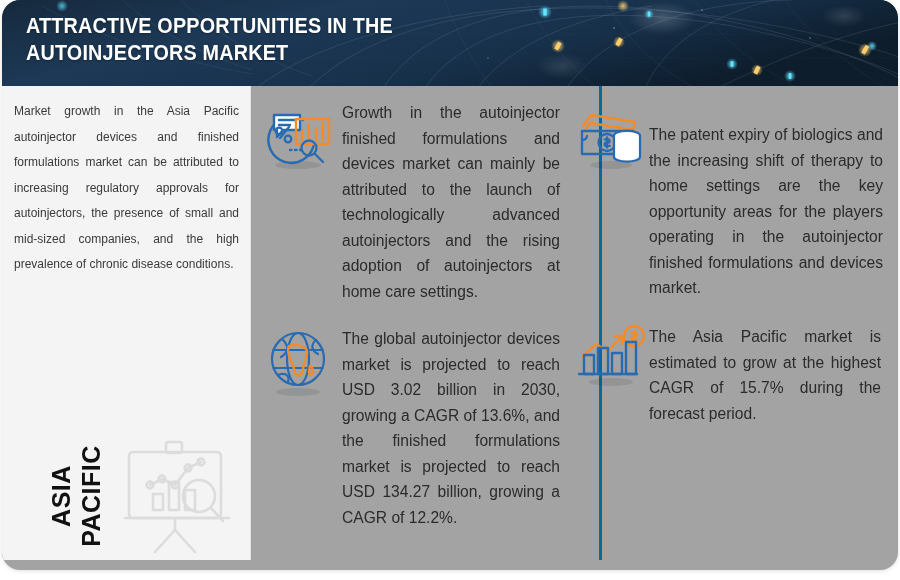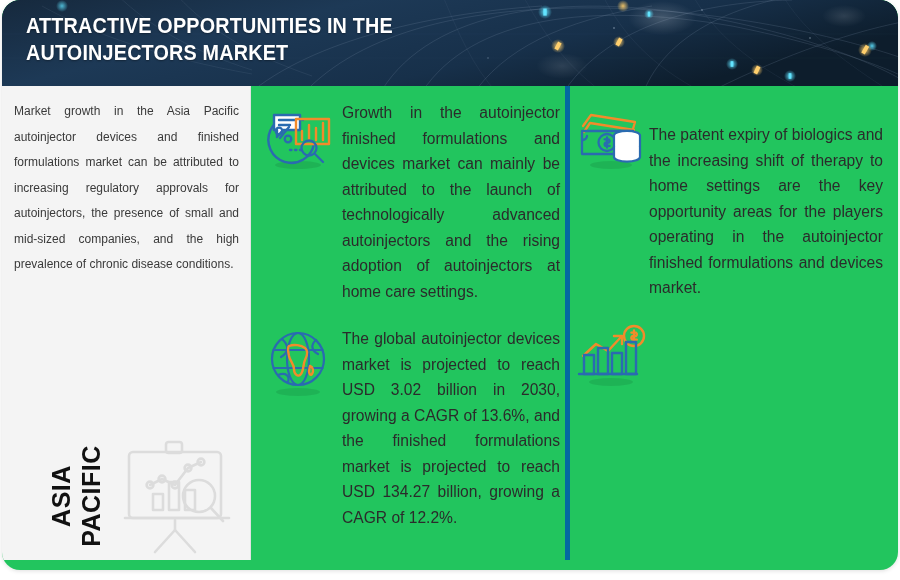--- a/index.html
+++ b/index.html
@@ -3,21 +3,21 @@
 <meta charset="utf-8">
 <style>
   html,body{margin:0;padding:0;background:#ffffff;}
   body{width:900px;height:580px;overflow:hidden;
        font-family:"Liberation Sans","DejaVu Sans",sans-serif;}
 
   .card{position:relative;width:900px;height:580px;box-sizing:border-box;}
 
   .card-body{
     position:absolute;left:2px;top:0;width:896px;height:570px;
-    background:#22c55e;border-radius:18px;
+    background:#a3a3a3;border-radius:18px;
     box-shadow:0 1px 4px rgba(0,0,0,0.13);
     overflow:hidden;
   }
 
   
   .header{
     position:absolute;left:0;top:0;width:896px;height:86px;
     background:linear-gradient(100deg,#16293d 0%,#1b3249 28%,#1d3a54 55%,#152b40 80%,#0e1f2f 100%);
     border-radius:18px 18px 0 0;
     overflow:hidden;
@@ -49,22 +49,22 @@
   }
   .asia-pacific{
     position:absolute;left:-6px;top:380px;width:160px;
     transform:rotate(-90deg);transform-origin:center center;
     font-size:25px;line-height:30px;font-weight:bold;color:#111;
     letter-spacing:0.5px;text-align:center;
   }
   .wm-icon{position:absolute;left:120px;top:352px;}
 
   .col-mid{
-    position:absolute;left:250px;top:0;width:318px;height:474px;
-    border-right:5px solid #0369a1;box-sizing:border-box;
+    position:absolute;left:250px;top:0;width:350px;height:474px;
+    border-right:3px solid #0369a1;box-sizing:border-box;
   }
   .col-right{
     position:absolute;left:569px;top:0;width:327px;height:474px;
     box-sizing:border-box;
   }
 
   .block{position:absolute;}
   .block .icon{position:absolute;left:0;top:0;}
   .block .txt{
     font-size:15.6px;line-height:25.5px;color:#2b2b2b;
@@ -296,18 +296,19 @@
               </g>
               <g fill="none" stroke="#2a6bb0" stroke-width="2.4" stroke-linecap="round" stroke-linejoin="round">
                 <path d="M4 50 h58"></path>
                 <rect x="9" y="31" width="10" height="19"></rect>
                 <rect x="23" y="24" width="10" height="26"></rect>
                 <rect x="37" y="29" width="10" height="21"></rect>
                 <rect x="51" y="18" width="10" height="32"></rect>
               </g>
             </svg>
           </div>
+          <div class="txt">The Asia Pacific market is estimated to grow at the highest CAGR of 15.7% during the forecast period.</div>
         </div>
       </div>
 
     </div>
   </div>
 </div>
 
 </body></html>

